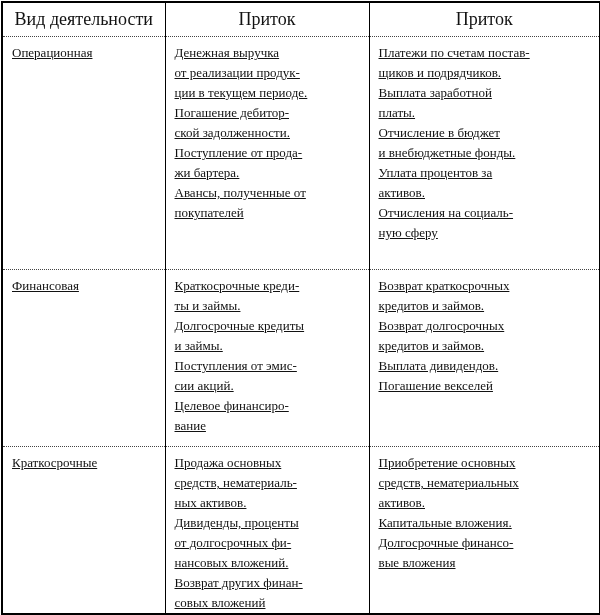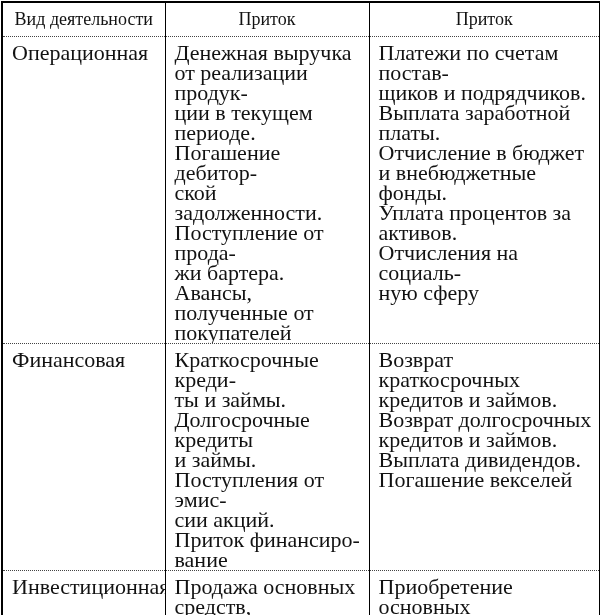--- a/index.html
+++ b/index.html
@@ -38,25 +38,26 @@
     height: 29px;
     font-weight: normal;
     font-size: 18px;
     text-align: center;
     vertical-align: middle;
     padding: 2px 3px;
     overflow: hidden;
   }
   table.cashflow td {
     vertical-align: top;
-    font-size: 22px;
+    font-size: 13px;
     line-height: 20px;
     padding: 6px 6px 0 9px;
     white-space: pre-line;
     overflow: hidden;
+    text-decoration: underline;
   }
   
   col.c-activity { width: 163px; }
   col.c-inflow   { width: 204px; }
   col.c-outflow  { width: 231px; }
   
   tbody tr.r-operating  { height: 233px; }
   tbody tr.r-financial  { height: 177px; }
   tbody tr.r-investment { height: 164px; }
 </style>
@@ -101,31 +102,31 @@
 ную сферу</td>
       </tr>
       <tr class="r-financial">
         <td>Финансовая</td>
         <td>Краткосрочные креди-
 ты и займы.
 Долгосрочные кредиты
 и займы.
 Поступления от эмис-
 сии акций.
-Приток финансиро-
+Целевое финансиро-
 вание</td>
         <td>Возврат краткосрочных
 кредитов и займов.
 Возврат долгосрочных
 кредитов и займов.
 Выплата дивидендов.
 Погашение векселей</td>
       </tr>
       <tr class="r-investment">
-        <td>Инвестиционная</td>
+        <td>Краткосрочные</td>
         <td>Продажа основных
 средств, нематериаль-
 ных активов.
 Дивиденды, проценты
 от долгосрочных фи-
 нансовых вложений.
 Возврат других финан-
 совых вложений</td>
         <td>Приобретение основных
 средств, нематериальных

